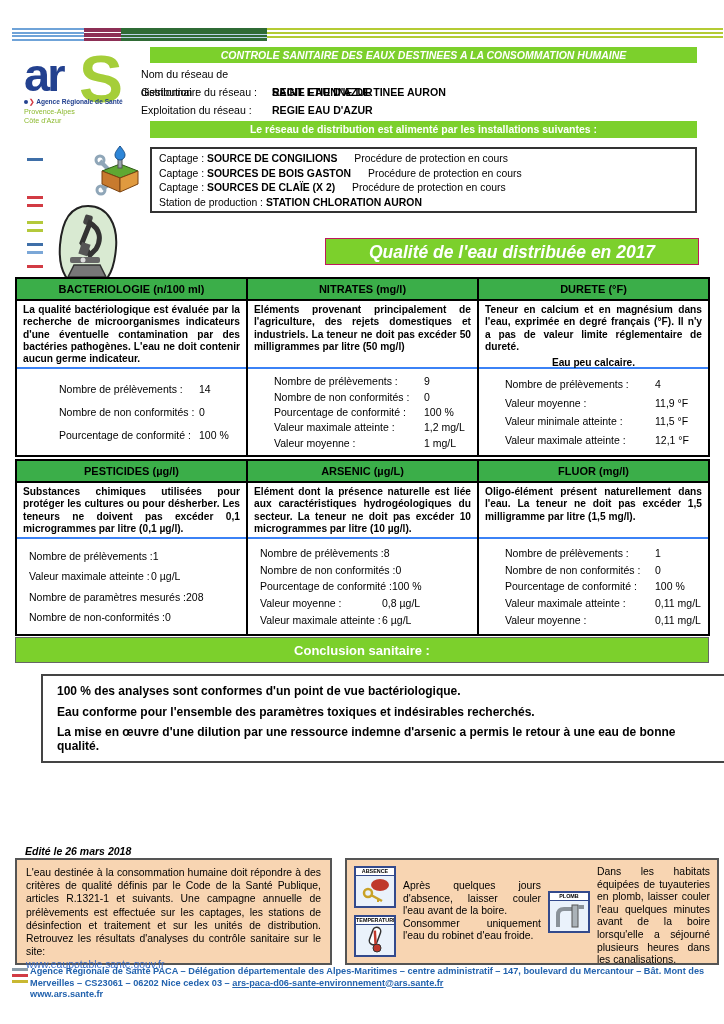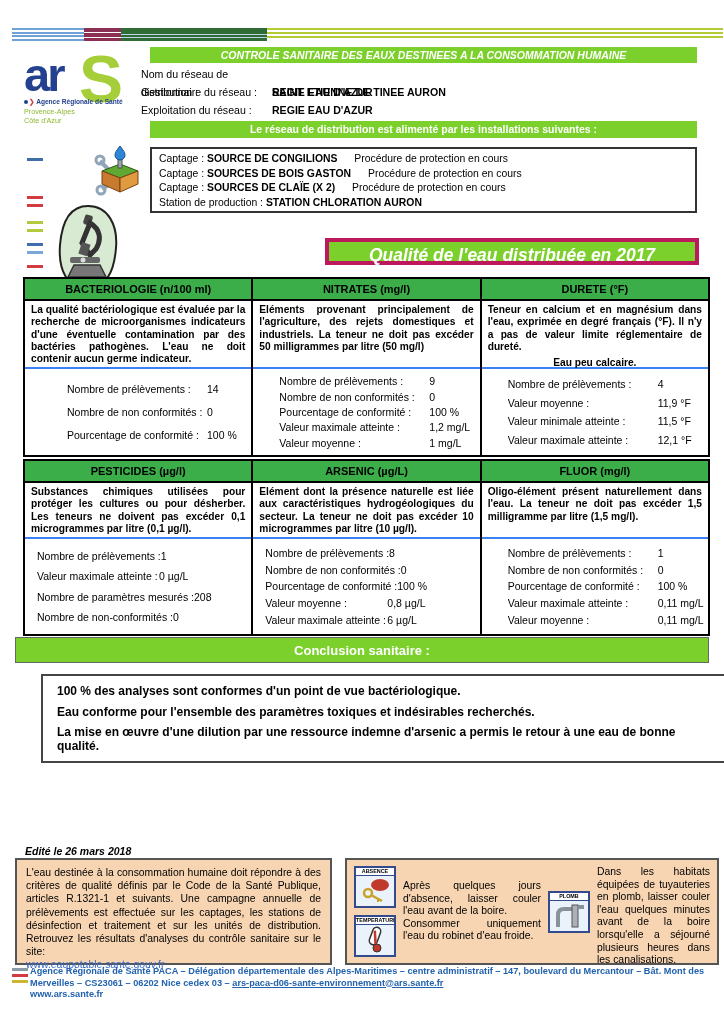--- a/index.html
+++ b/index.html
@@ -17,21 +17,21 @@
   
   .dash{position:absolute;width:16px;height:2.6px;}
   .dash-blue{background:#3f6fa8;} .dash-red{background:#d23b44;}
   .dash-lime{background:#b4c93b;} .dash-lblue{background:#7ba7d7;}
   .dash-gray{background:#8a9ba8;} .dash-yellow{background:#c9b832;}
 
   
   .banner{position:absolute;background:#7cd02c;color:#fff;font-weight:bold;text-align:center;box-sizing:border-box;}
   .banner-top{left:150px;top:47px;width:547px;height:16px;font-size:10.5px;font-style:italic;line-height:16px;}
   .banner-inst{left:150px;top:121px;width:547px;height:17px;font-size:10.5px;line-height:17px;}
-  .banner-quality{left:325px;top:238px;width:374px;height:27px;font-size:17.5px;font-style:italic;line-height:27px;border:4px solid #be185d;}
+  .banner-quality{left:325px;top:238px;width:374px;height:27px;font-size:17.5px;font-style:italic;line-height:27px;border:1px solid #be185d;}
   .banner-conclusion{left:15px;top:637px;width:694px;height:26px;font-size:13px;line-height:26px;border:1px solid #666;}
 
   
   .logo{position:absolute;left:24px;top:50px;width:125px;height:82px;}
   .logo-text{position:relative;height:56px;}
   .logo-ar{position:absolute;left:0;top:0;font-size:47px;line-height:50px;font-weight:bold;color:#23418f;letter-spacing:-3px;}
   .logo-s{position:absolute;left:55px;top:-4px;font-size:66px;line-height:66px;font-weight:bold;color:#a5ce39;}
   .logo-tag{position:absolute;left:0;top:48px;font-size:6.6px;font-weight:bold;color:#23418f;white-space:nowrap;}
   .logo-dot{display:inline-block;width:4px;height:4px;border-radius:50%;background:#23418f;margin-right:1px;}
   .logo-chev{color:#d23b44;font-weight:bold;}
@@ -51,21 +51,21 @@
   .inst-note{margin-left:14px;}
 
   
   .clip-captage{position:absolute;left:92px;top:145px;}
   .clip-micro{position:absolute;left:56px;top:203px;}
 
   
   .cards-row{position:absolute;left:15px;width:695px;display:flex;}
   .row1{top:277px;} .row2{top:459px;}
   .card{width:233px;border:2px solid #000;box-sizing:border-box;background:#fff;margin-left:-2px;display:flex;flex-direction:column;}
-  .card:first-child{margin-left:8px;}
+  .card:first-child{margin-left:0;}
   .card-header{background:#3bae49;border-bottom:2px solid #000;text-align:center;font-weight:bold;font-size:11px;padding:4px 0;}
   .card-desc{border-bottom:2px solid #3b82f6;padding:3px 6px;font-weight:bold;font-size:10.2px;line-height:12.3px;text-align:justify;box-sizing:border-box;}
   .row1 .card-desc{height:68px;} .row2 .card-desc{height:56px;}
   .card-note{text-align:center;margin-top:4px;}
   .card-stats{display:flex;flex-direction:column;justify-content:space-evenly;flex:1;font-size:10.5px;padding:3px 2px 3px 26px;}
   .row1 .card-stats{min-height:80px;} .row2 .card-stats{min-height:89px;}
   .stat-row{display:flex;white-space:nowrap;}
   .stat-label{flex:0 0 150px;}
   .stats-bact{padding-left:42px;} .stats-bact .stat-label{flex-basis:140px;}
   .stats-tight{padding-left:12px;} .stats-tight .stat-label{flex-basis:122px;}

